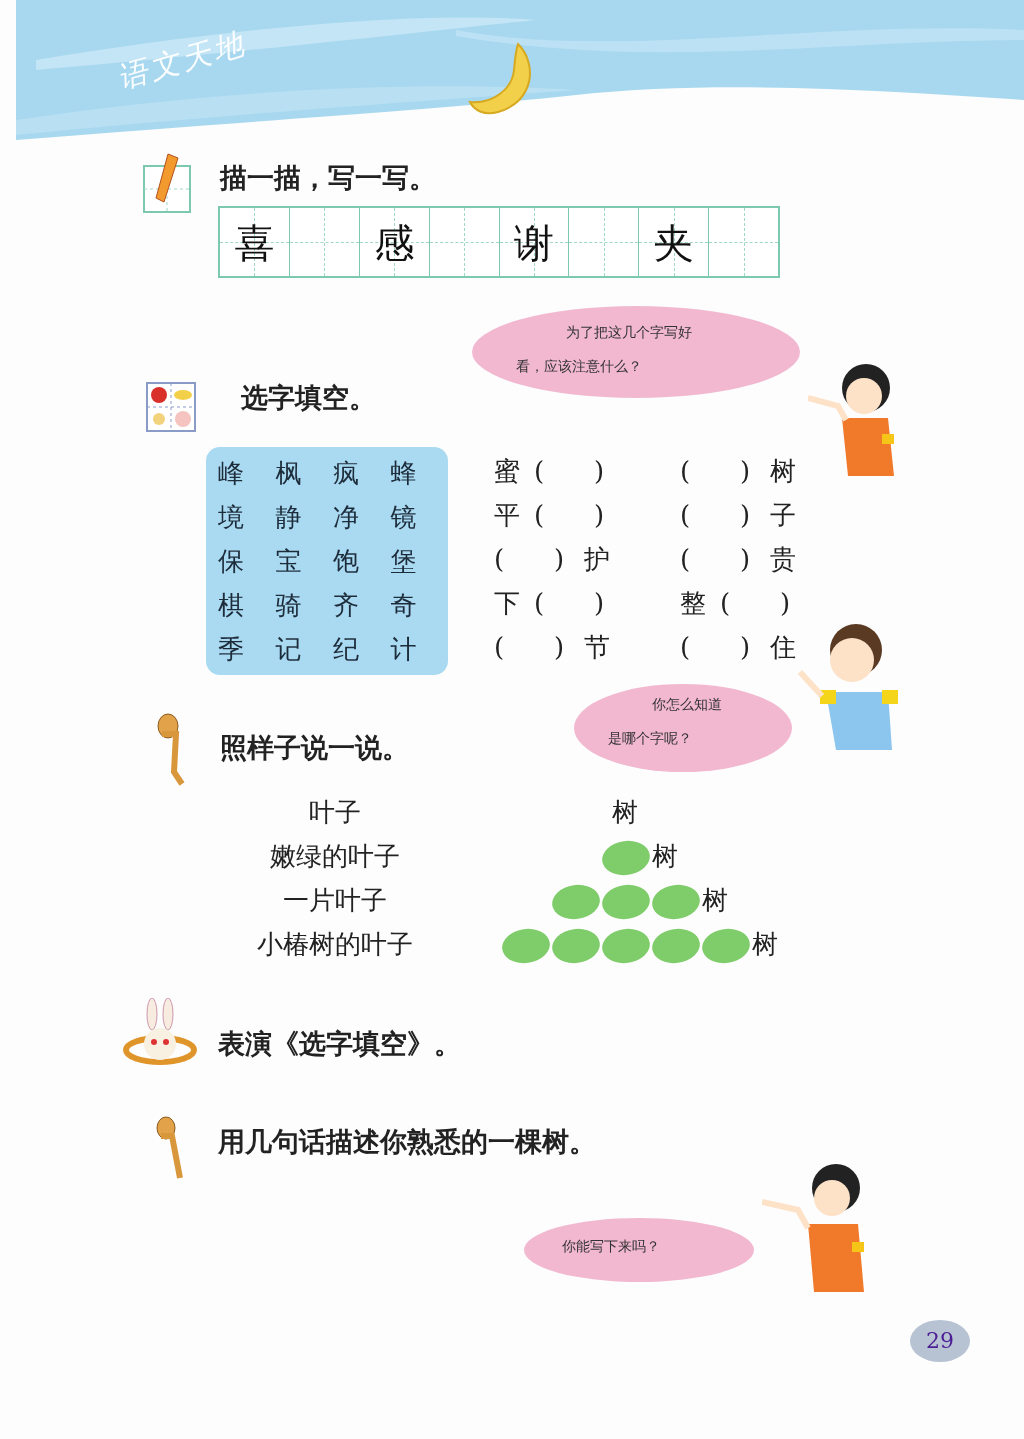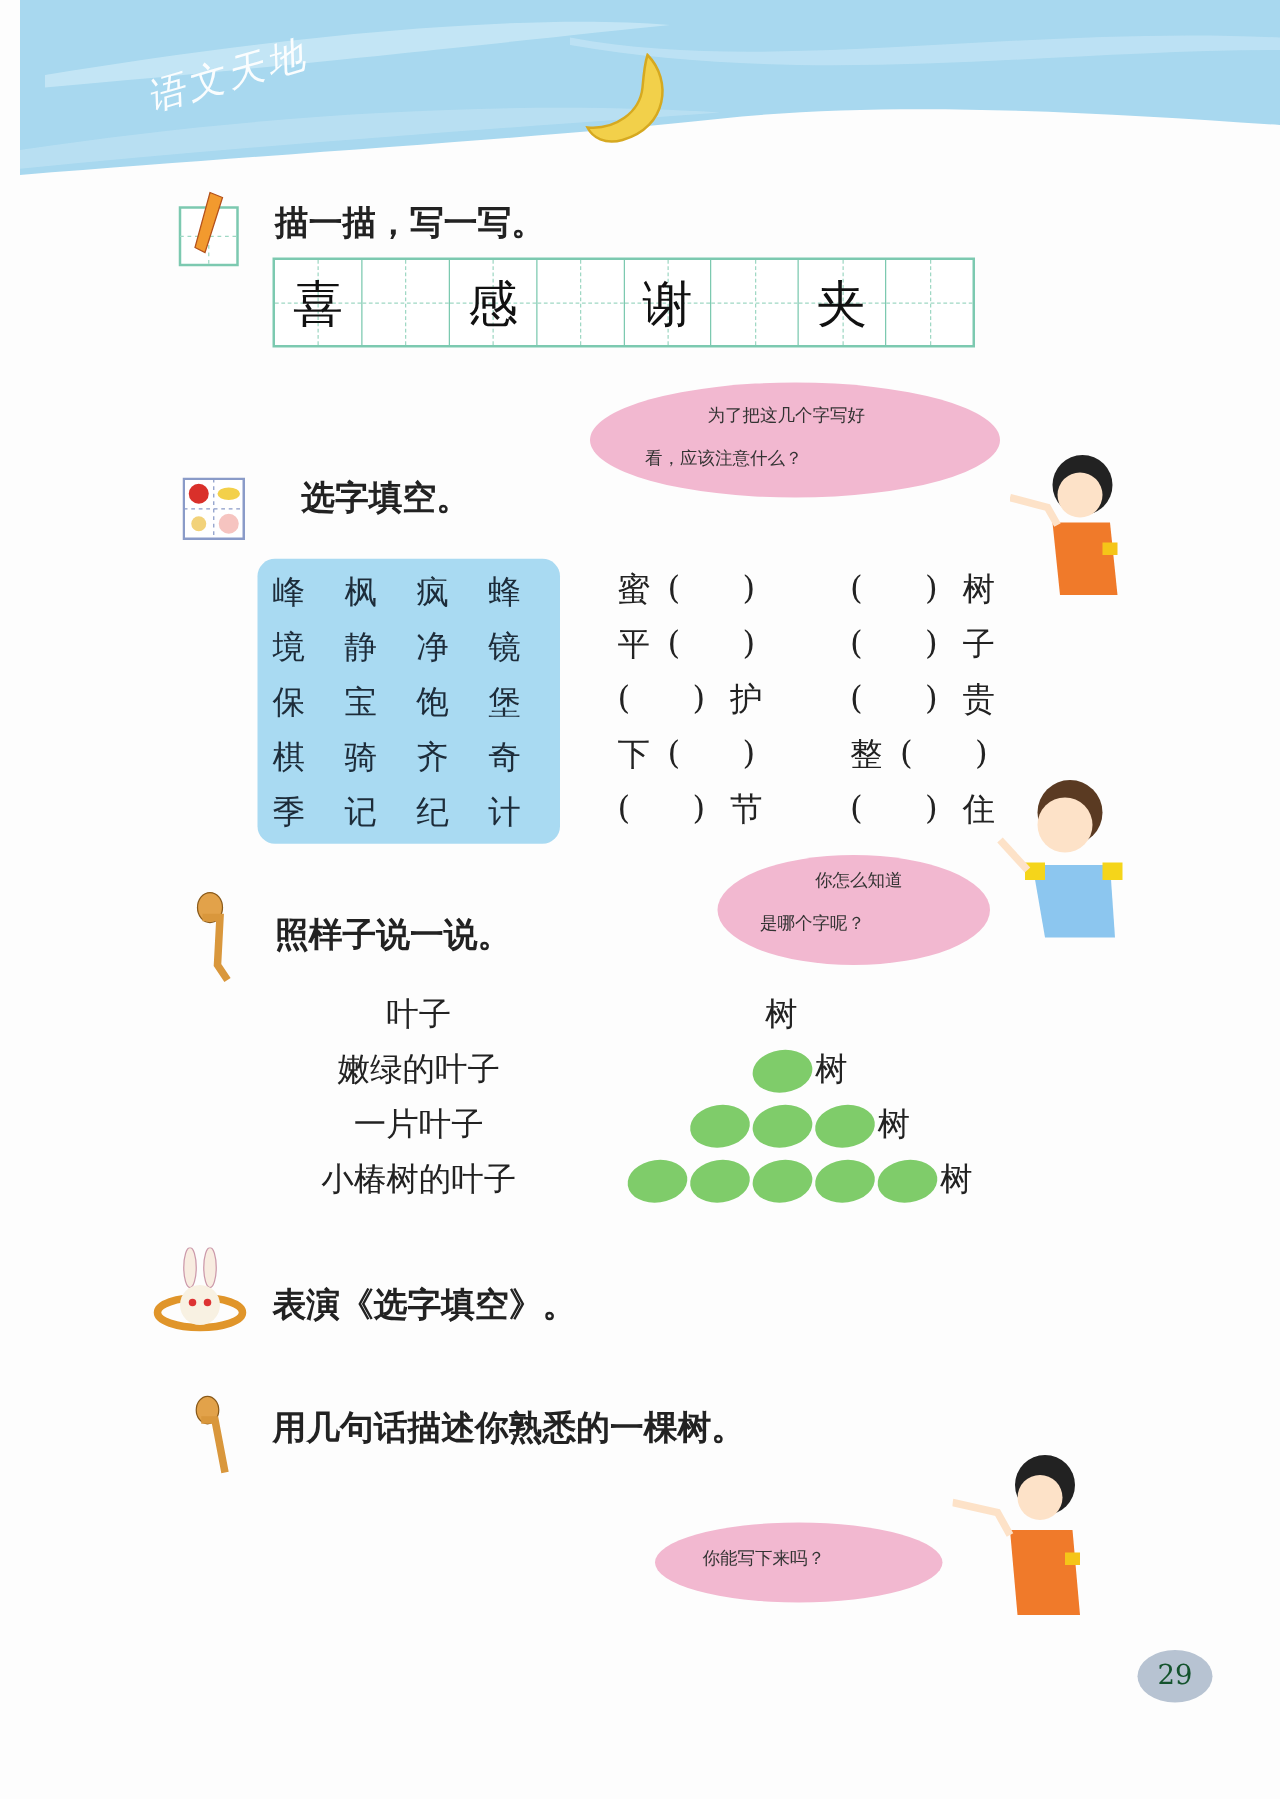--- a/index.html
+++ b/index.html
@@ -19,21 +19,21 @@
   .cell span{position:absolute;left:0;right:0;top:8px;text-align:center;font-size:40px;z-index:1;
        font-family:"DejaVu Serif",serif;color:#111;}
   .bubble{background:#f2b8d0;border-radius:50%;color:#333;font-size:14px;font-family:Liberation Sans, sans-serif;}
   .charbox{left:206px;top:447px;width:242px;height:228px;background:#a9daf2;border-radius:14px;}
   .charbox .row{display:flex;height:44px;align-items:center;padding-left:12px;}
   .charbox .row span{width:61px;font-size:26px;font-family:"DejaVu Serif",serif;color:#1d2c3a;}
   .fill .row{display:flex;height:44px;align-items:center;font-size:26px;font-family:"DejaVu Serif",serif;}
   .fill .row span{display:inline-block;}
   .phrases span{display:block;text-align:center;font-size:26px;font-family:"DejaVu Serif",serif;height:44px;line-height:44px;}
   .leaf{display:inline-block;width:48px;height:34px;background:#7fcc6a;border-radius:50%;margin-right:2px;vertical-align:middle;transform:rotate(-8deg);}
-  .pagenum{left:910px;top:1320px;width:60px;height:42px;background:#b7c3d2;border-radius:50%;text-align:center;line-height:42px;font-size:22px;font-family:"DejaVu Serif",serif;color:#14532d;}
+  .pagenum{left:910px;top:1320px;width:60px;height:42px;background:#b7c3d2;border-radius:50%;text-align:center;line-height:42px;font-size:22px;font-family:"DejaVu Serif",serif;color:#4c1d95;}
 </style>
 </head>
 <body>
 
 <div class="abs header">
   <svg width="1008" height="140" viewBox="0 0 1008 140">
     <path d="M0 0 H1008 V100 C860 90 700 80 560 95 C420 110 250 120 0 140 Z" fill="#a8d8ef"></path>
     <path d="M20 60 C200 30 400 10 520 20 C420 30 250 50 20 70 Z" fill="#c9e8f6" opacity=".8"></path>
     <path d="M440 30 C600 60 800 20 1008 30 V40 C820 40 640 70 440 36 Z" fill="#c9e8f6" opacity=".6"></path>
     <path d="M0 120 C200 90 400 80 560 90 C420 100 200 115 0 135 Z" fill="#bfe3f4" opacity=".7"></path>

